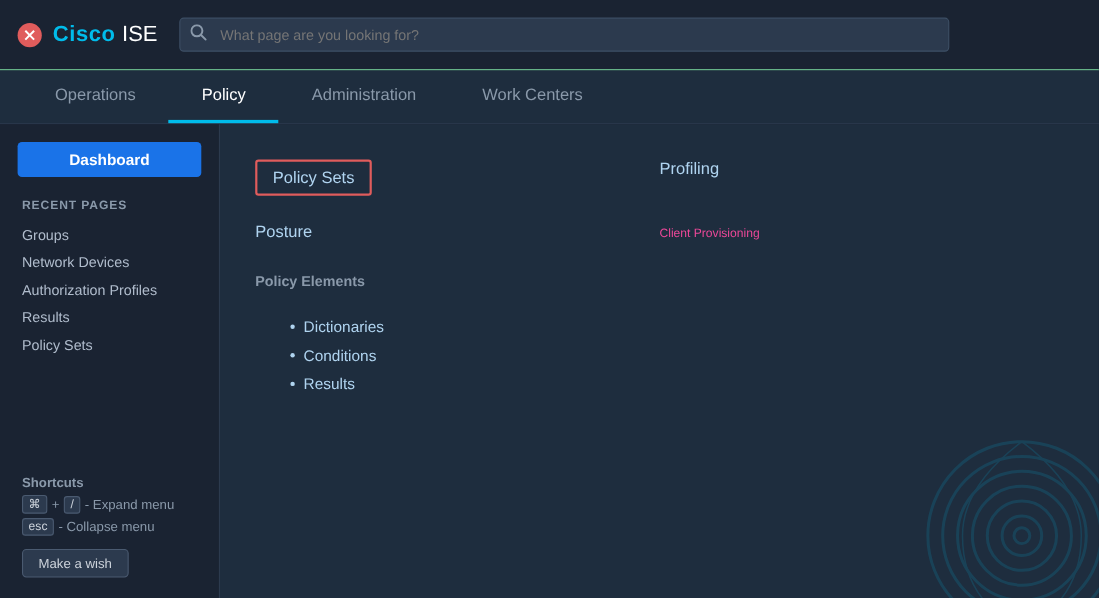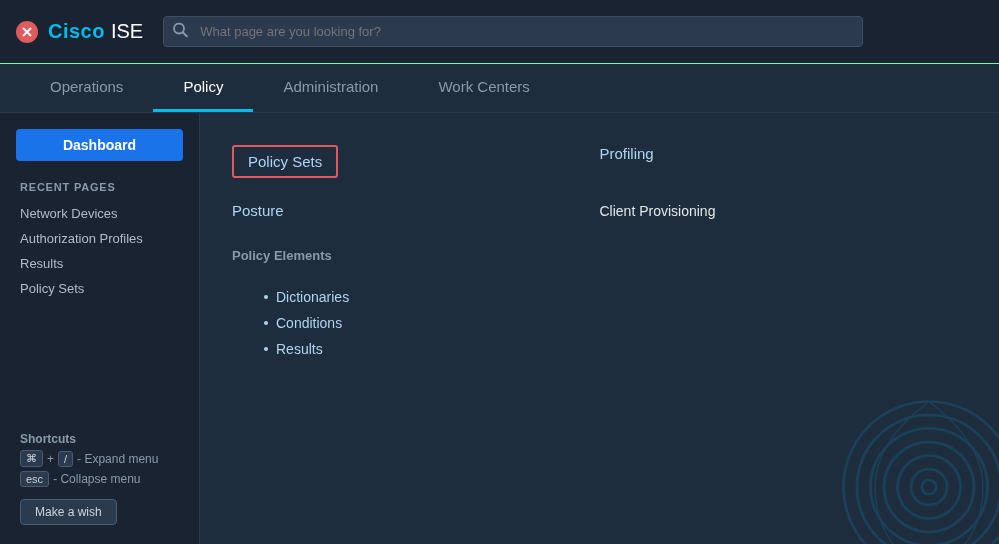--- a/index.html
+++ b/index.html
@@ -246,20 +246,21 @@
   <div class="nav-tab active" style="border-bottom: 3px solid #00bceb; color: #fff;">Policy</div>
   <div class="nav-tab">Administration</div>
   <div class="nav-tab">Work Centers</div>
 </div>
 
 <div class="main-layout">
 
   <div class="sidebar">
     <button class="dashboard-btn">Dashboard</button>
     <div class="sidebar-section-title">Recent Pages</div>
+    <div class="sidebar-item">Groups</div>
     <div class="sidebar-item">Network Devices</div>
     <div class="sidebar-item">Authorization Profiles</div>
     <div class="sidebar-item">Results</div>
     <div class="sidebar-item">Policy Sets</div>
 
     <div class="shortcuts">
       <div class="shortcuts-title">Shortcuts</div>
       <div class="shortcut-row">
         <span class="kbd">⌘</span>
         <span>+</span>
@@ -283,21 +284,21 @@
 
       <div style="padding: 8px 0;">
         <span style="color: #b0d4f0; font-size: 15px; cursor: pointer; padding: 6px 0;">Profiling</span>
       </div>
 
       <div style="padding: 8px 0;">
         <span style="color: #b0d4f0; font-size: 15px; cursor: pointer; padding: 6px 0;">Posture</span>
       </div>
 
       <div style="padding: 8px 0;">
-        <span style="color: #e5e5e5; font-size: 14px; cursor: pointer; padding: 6px 0; text-align: center;">Client Provisioning</span>
+        <span style="color: #ec4899; font-size: 11px; cursor: pointer; padding: 6px 0; text-align: center;">Client Provisioning</span>
       </div>
     </div>
 
     <div style="margin-top: 20px;">
       <div style="font-size: 13px; font-weight: 600; color: #8a99aa; margin-bottom: 21px;">Policy Elements</div>
       <div class="sub-items">
         <div class="sub-item">Dictionaries</div>
         <div class="sub-item">Conditions</div>
         <div class="sub-item">Results</div>
       </div>

